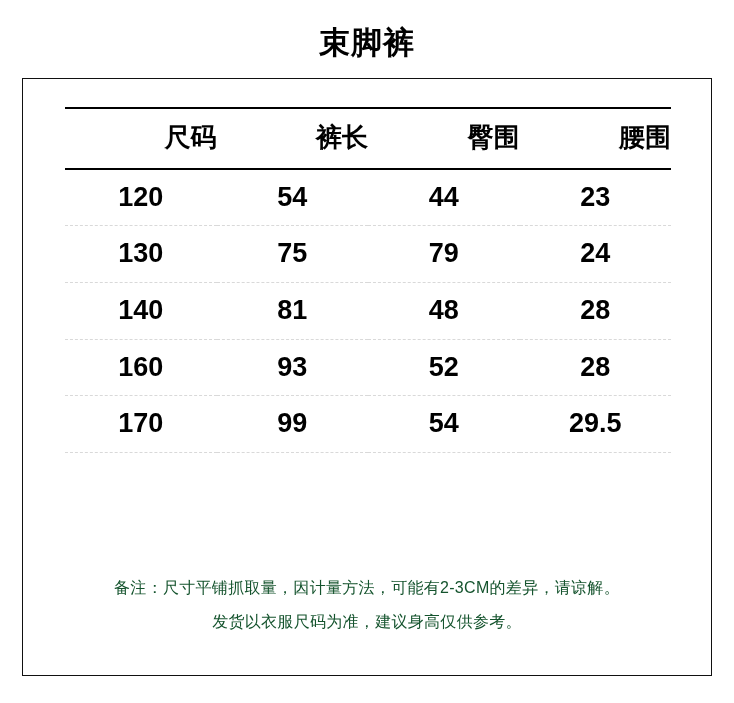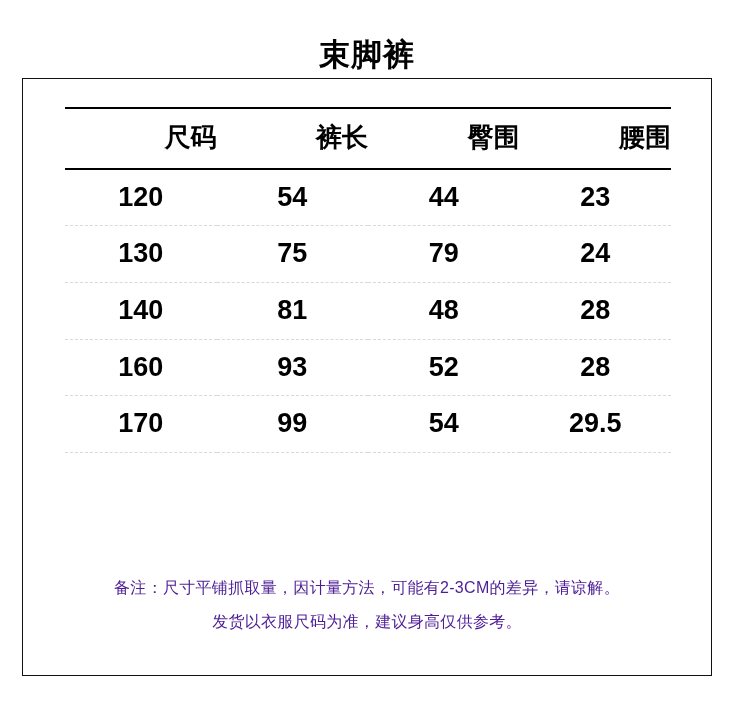--- a/index.html
+++ b/index.html
@@ -18,21 +18,21 @@
     position: relative;
     width: 734px;
     height: 703px;
     box-sizing: border-box;
   }
   .title {
     text-align: center;
     font-size: 31px;
     font-weight: 700;
     letter-spacing: 1px;
-    padding-top: 36px;
+    padding-top: 24px;
     line-height: 1.2;
   }
   .card {
     position: absolute;
     left: 22px;
     top: 78px;
     width: 690px;
     height: 598px;
     border: 1px solid #111111;
     box-sizing: border-box;
@@ -76,21 +76,21 @@
     position: absolute;
     left: 0;
     right: 0;
     top: 492px;
     text-align: center;
   }
   .note-line {
     font-size: 16px;
     line-height: 2.1;
     letter-spacing: 0.3px;
-    color: #4c1d95;
+    color: #14532d;
   }
 </style>
 </head>
 <body>
 
 <div class="page">
 
   <div class="title">束脚裤</div>
 
   <div class="card">

